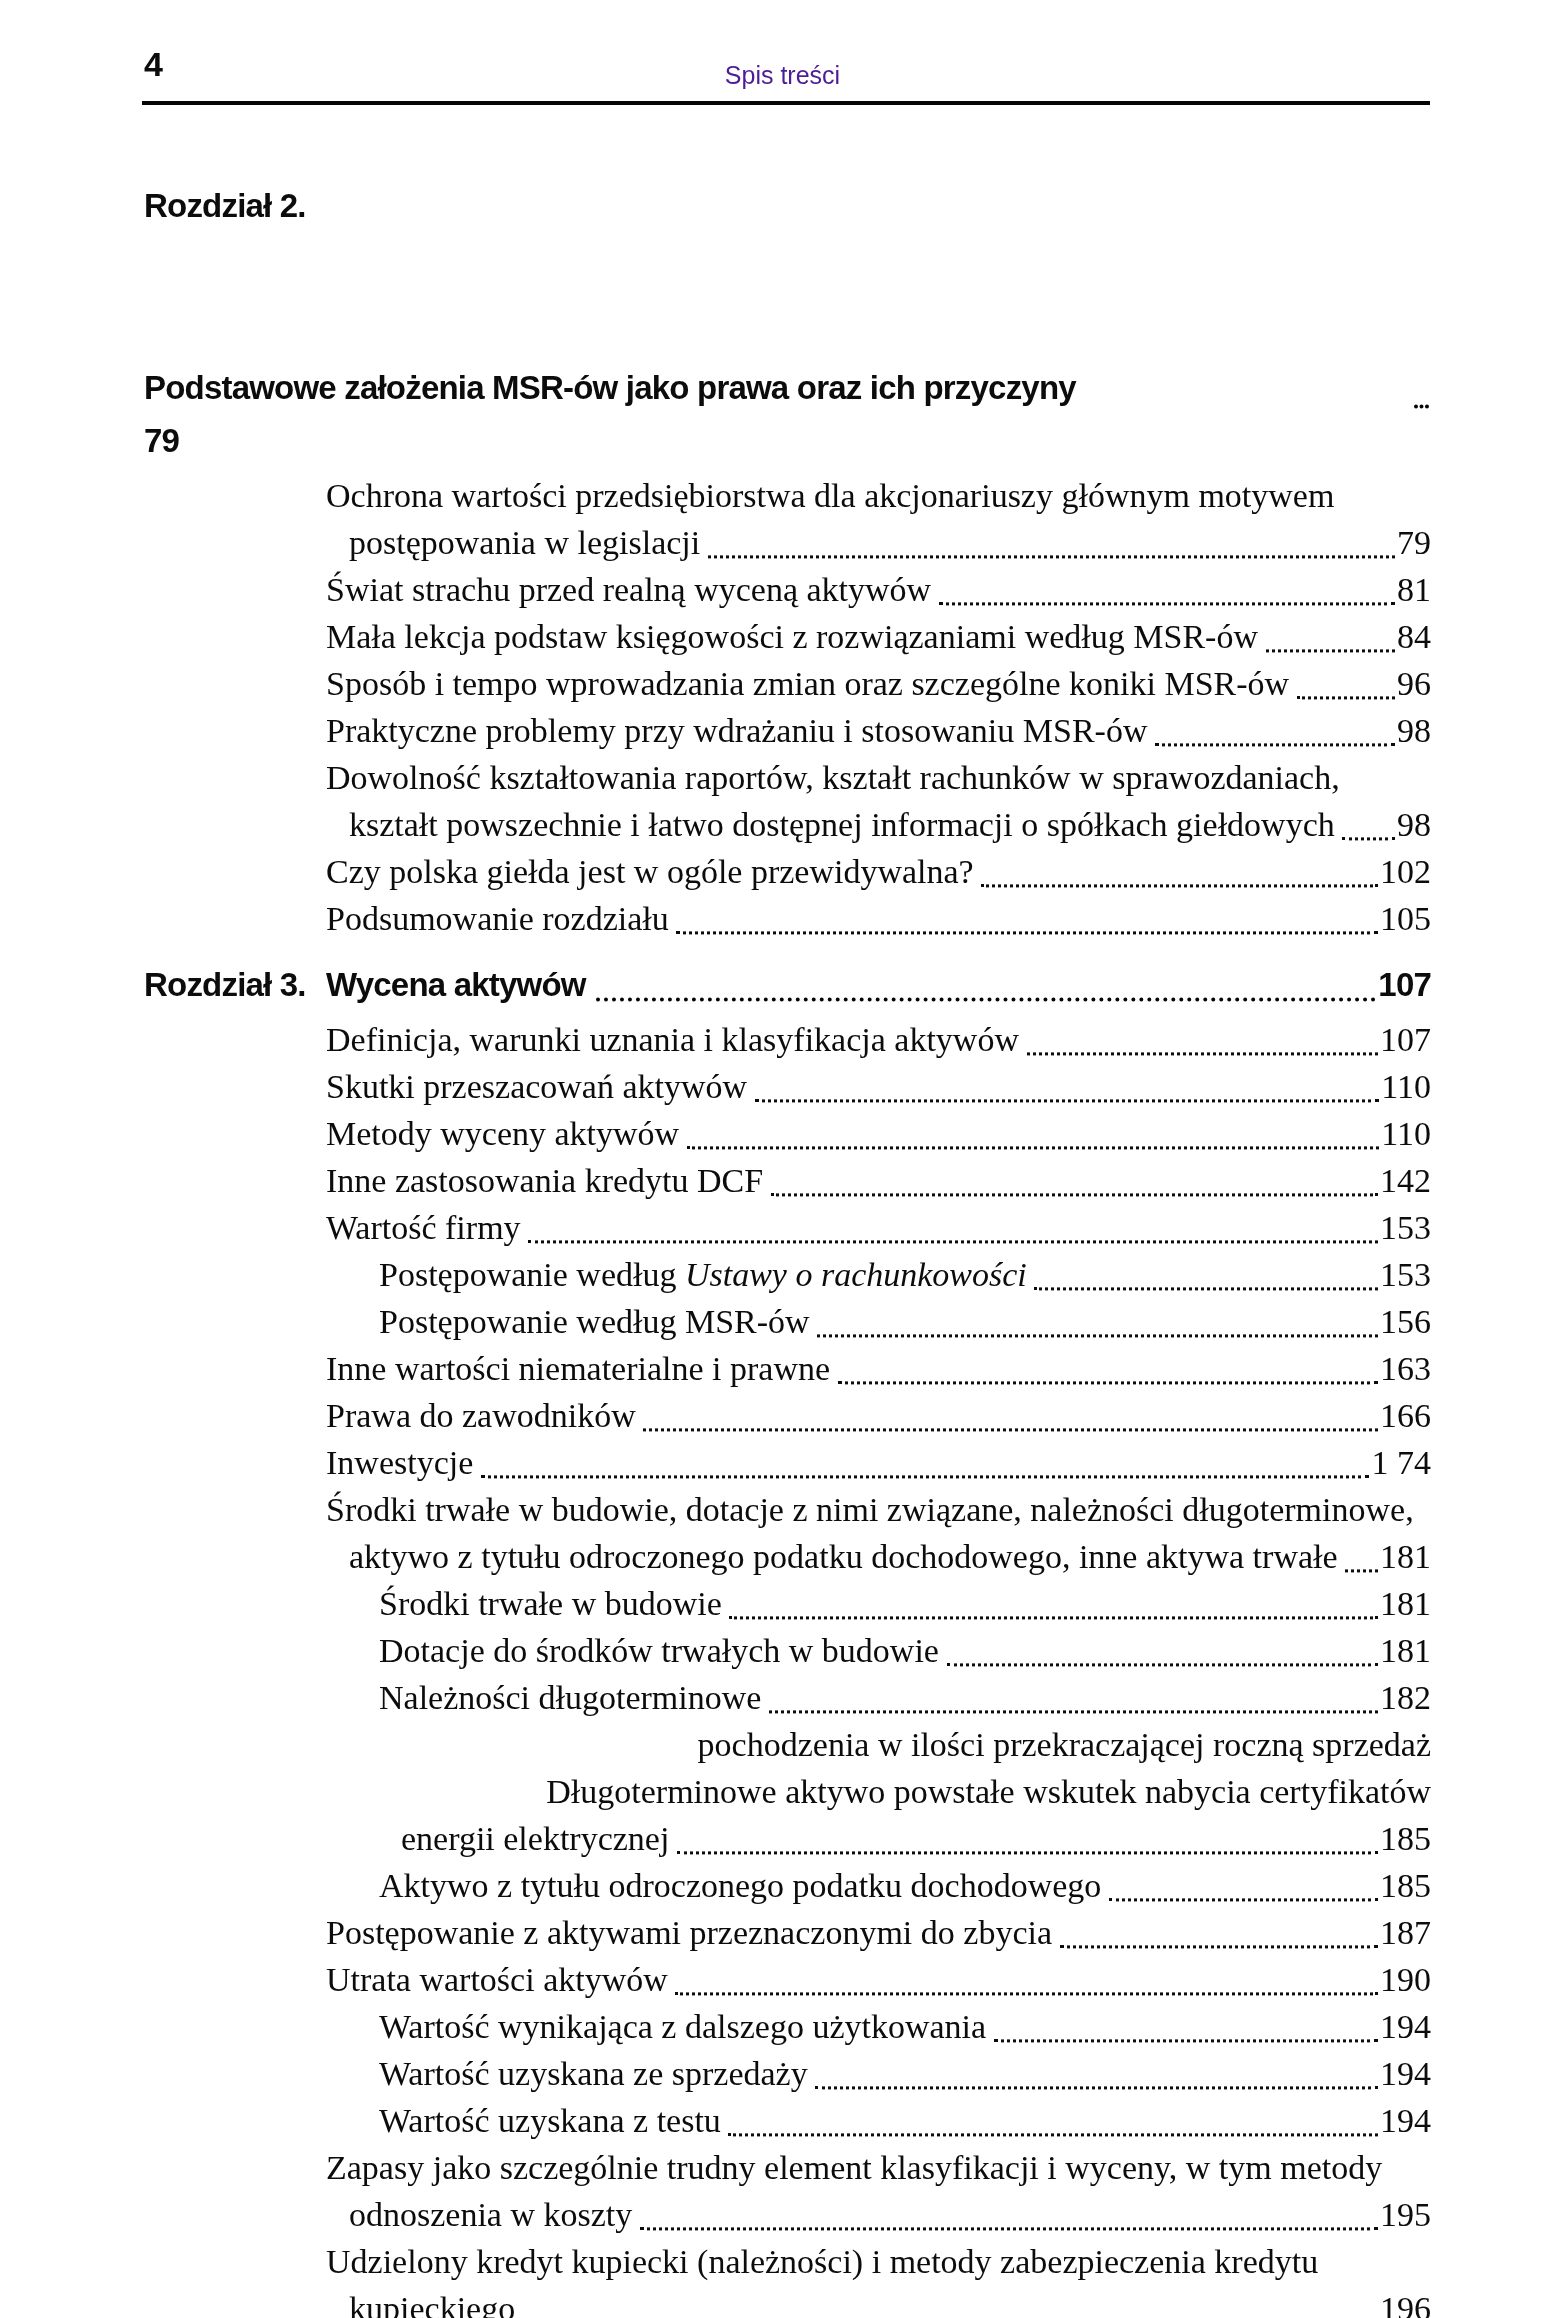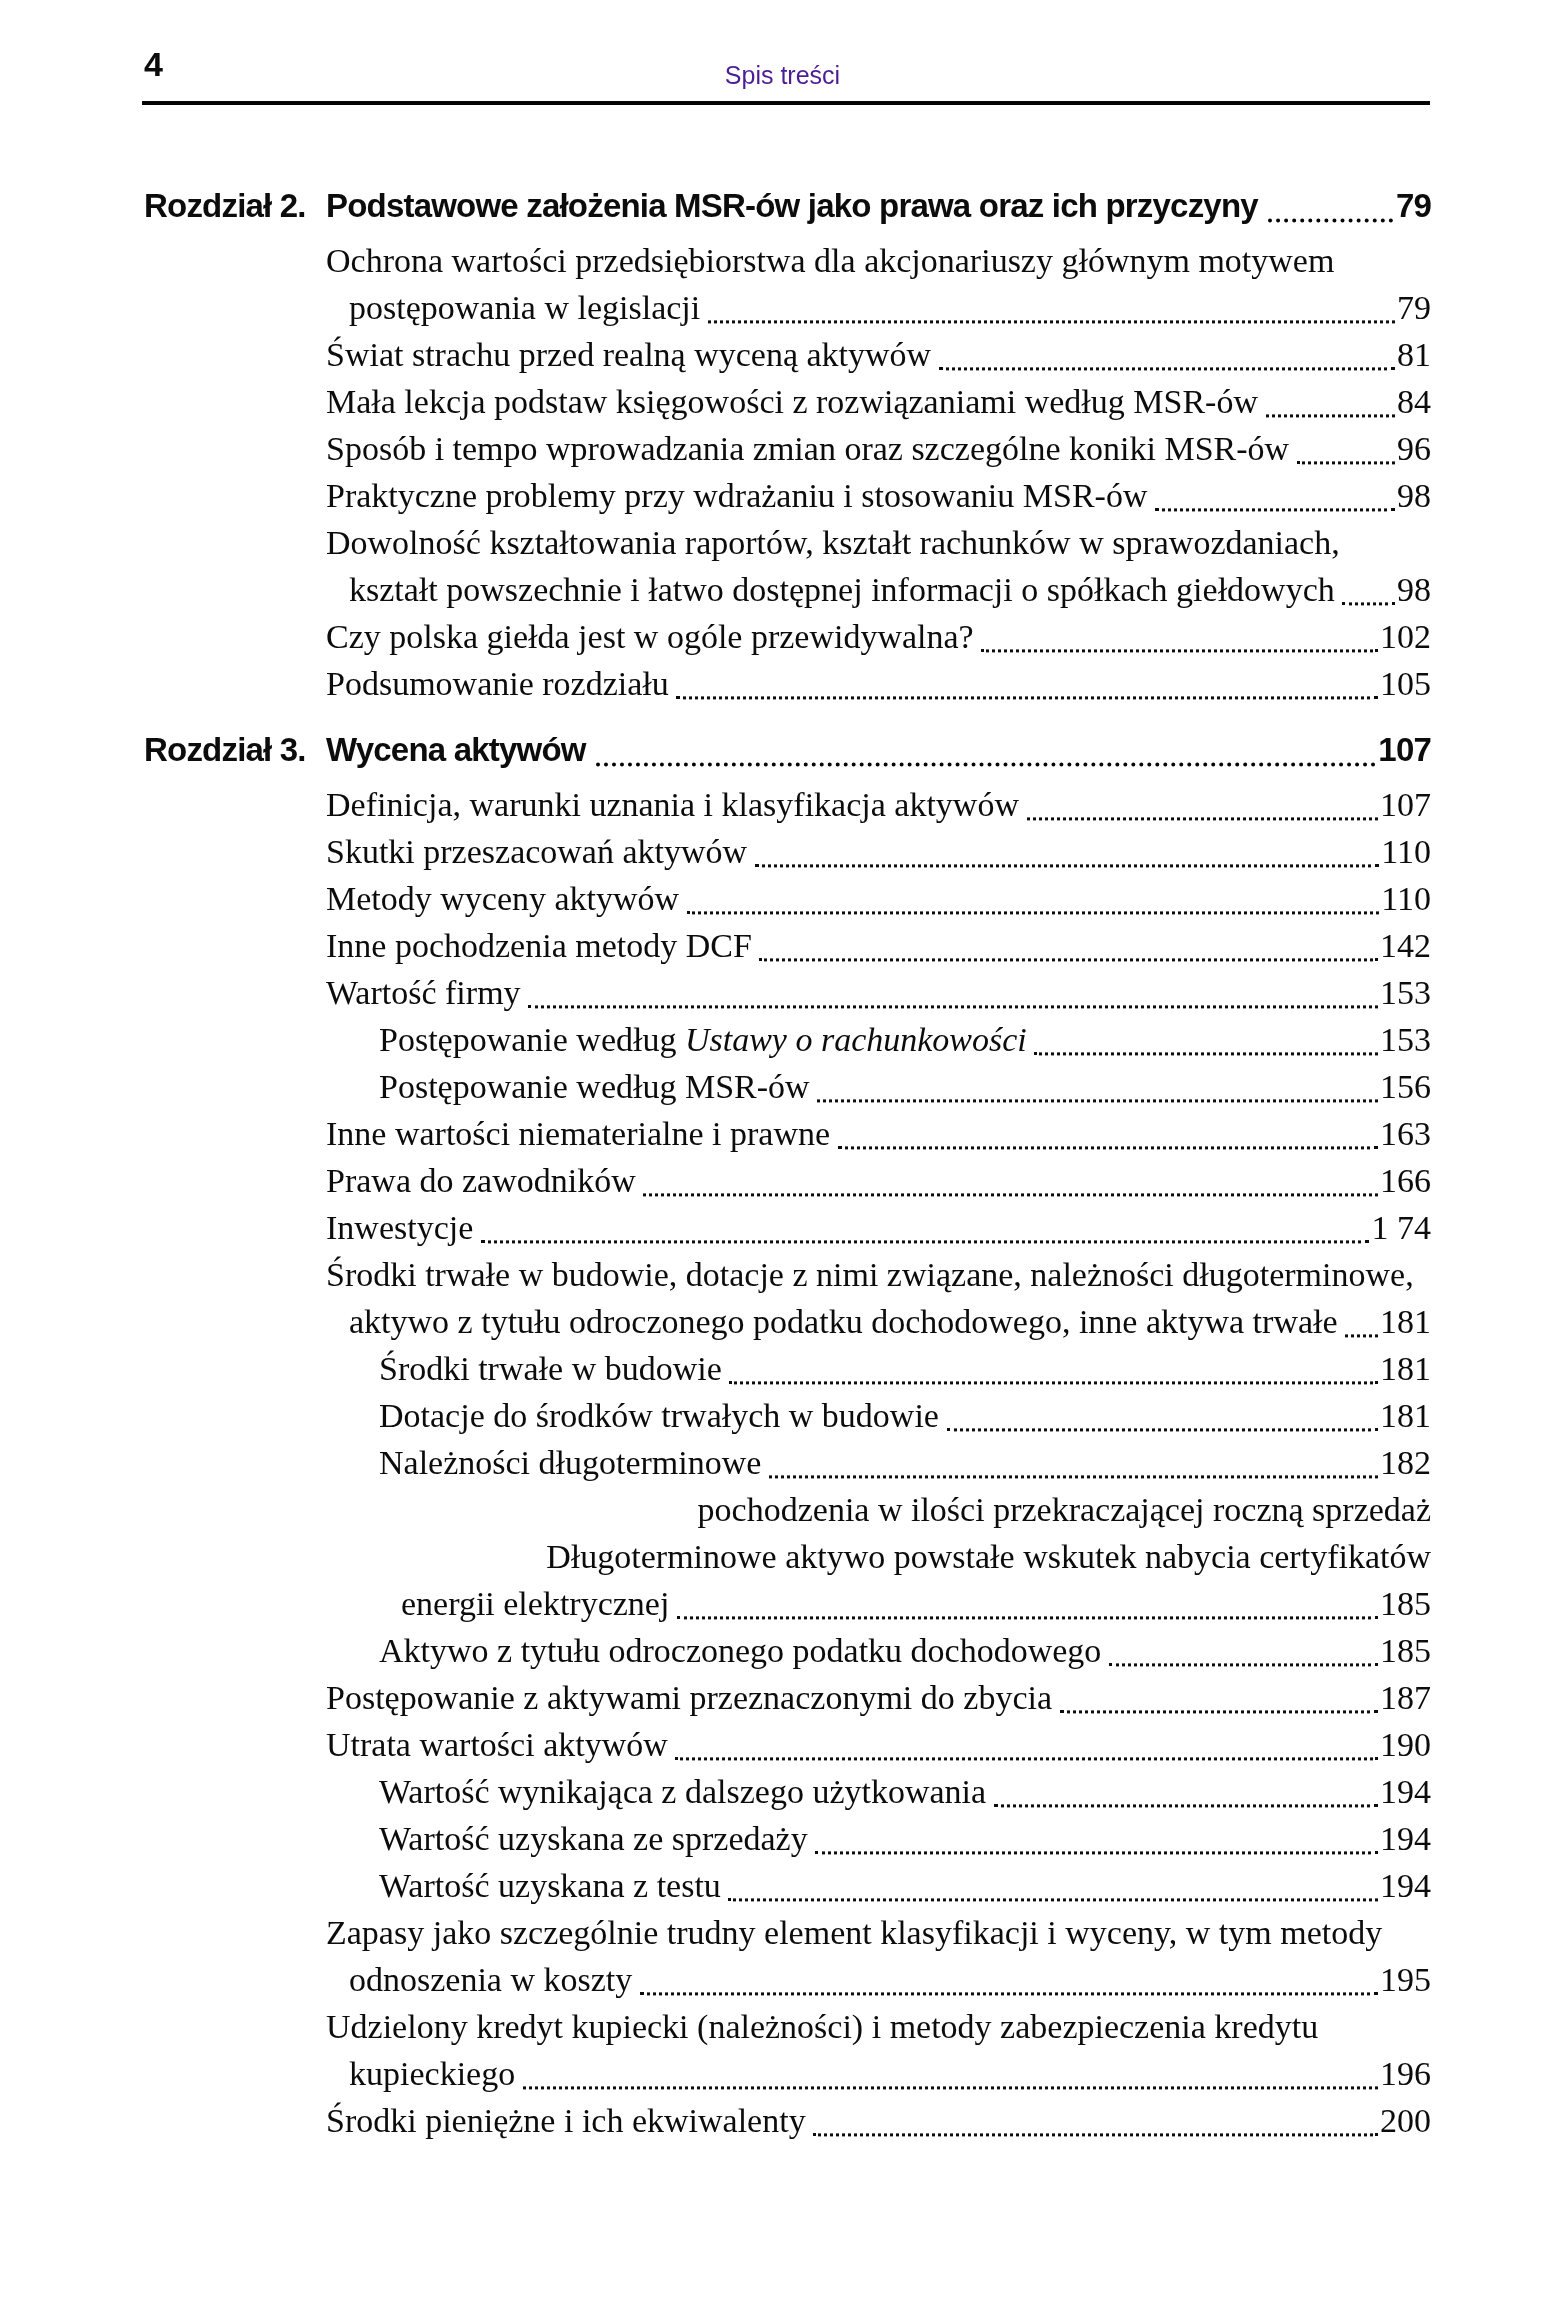--- a/index.html
+++ b/index.html
@@ -31,21 +31,21 @@
   }
   .row {
     display:flex; align-items:baseline;
     font:400 34px/47px "Liberation Serif", serif;
   }
   .row.chapter {
     font:700 33px/49px "Liberation Sans", sans-serif;
     letter-spacing:-0.8px;
     margin:18.6px 0 6.8px 0;
   }
-  .row.chapter.first { margin-top:0; }
+  .row.chapter.first { margin-top:0;flex-direction:column; }
   .chapter-label { flex:0 0 182px; }
   .row.l1  { padding-left:182px; }
   .row.l1.cont { padding-left:205px; }
   .row.l2  { padding-left:235px;justify-content:flex-end; }
   .row.l2.cont { padding-left:257px; }
   .entry-text i { font-style:italic; }
   .dots {
     flex:1 1 auto; min-width:15px;
     border-bottom:3.8px dotted #0c0c0c;
     margin:0 2.5px 0 7.6px;
@@ -166,21 +166,21 @@
   <div class="row l1">
 
     <span class="entry-text">Metody wyceny aktywów</span>
     <span class="dots"></span>
     <span class="page-num">110</span>
   </div>
 
 
   <div class="row l1">
 
-    <span class="entry-text">Inne pochodzenia metody DCF</span>
+    <span class="entry-text">Inne zastosowania kredytu DCF</span>
     <span class="dots"></span>
     <span class="page-num">142</span>
   </div>
 
   <div class="row l1">
 
     <span class="entry-text">Wartość firmy</span>
     <span class="dots"></span>
     <span class="page-num">153</span>
   </div>

